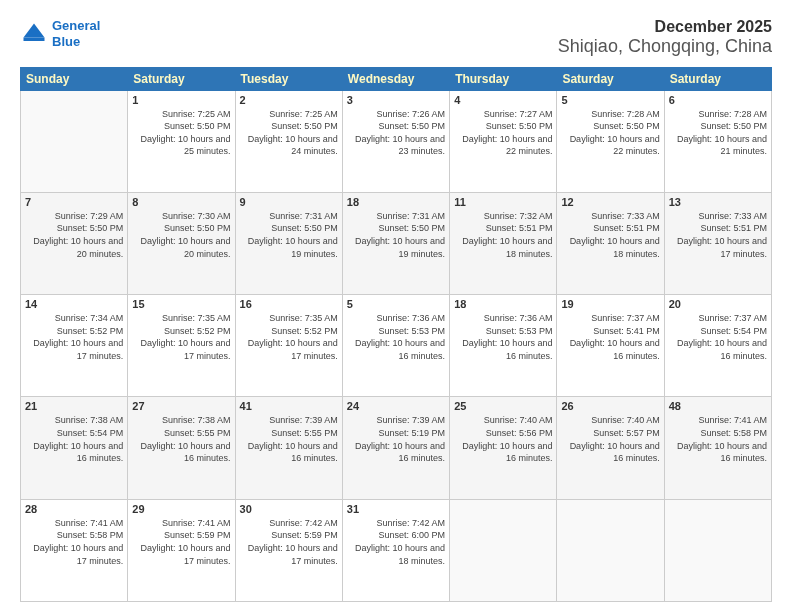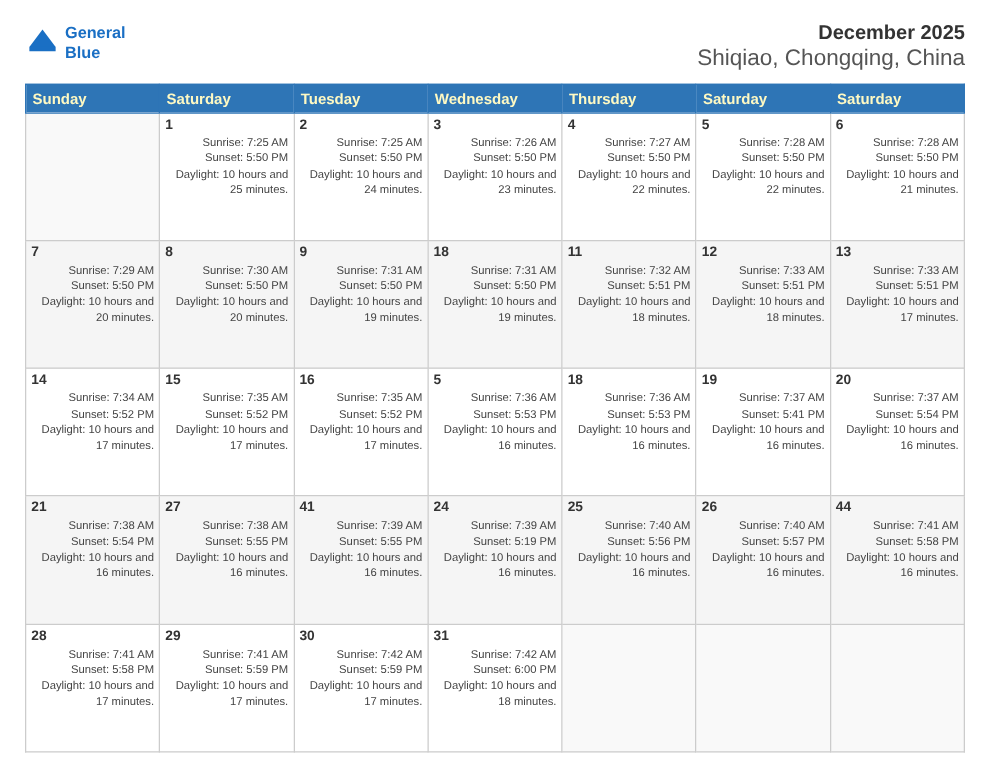--- a/index.html
+++ b/index.html
@@ -316,21 +316,21 @@
 and 16 minutes.</div>
           </td>
           <td class="row-shade">
             <span class="day-num">26</span>
             <div class="day-info">Sunrise: 7:40 AM
 Sunset: 5:57 PM
 Daylight: 10 hours
 and 16 minutes.</div>
           </td>
           <td class="row-shade">
-            <span class="day-num">44</span>
+            <span class="day-num">48</span>
             <div class="day-info">Sunrise: 7:41 AM
 Sunset: 5:58 PM
 Daylight: 10 hours
 and 16 minutes.</div>
           </td>
         </tr>
         <tr>
           <td>
             <span class="day-num">28</span>
             <div class="day-info">Sunrise: 7:41 AM

